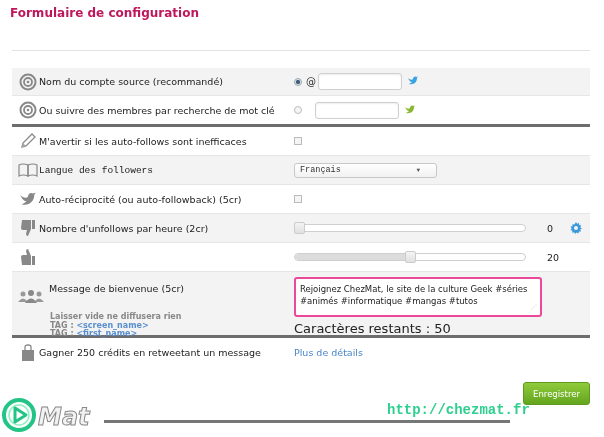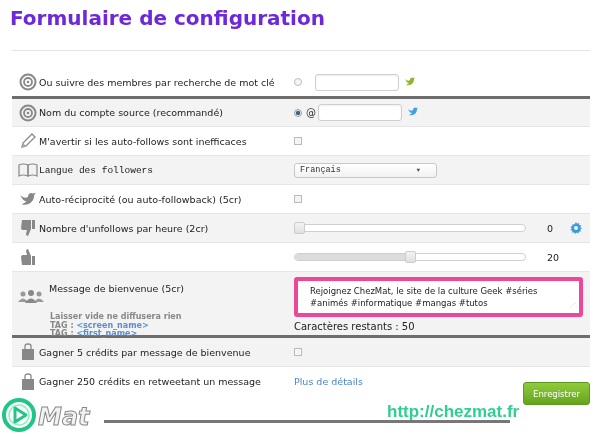--- a/index.html
+++ b/index.html
@@ -1,19 +1,19 @@
 <!DOCTYPE html>
 <html><head>
 <meta charset="utf-8">
 <style>
   * { box-sizing: border-box; margin: 0; padding: 0; }
   html, body { width: 604px; height: 437px; overflow: hidden; background: #ffffff; }
   body { font-family: "DejaVu Sans", "Liberation Sans", sans-serif; font-size: 10px; color: #222; position: relative; }
 
-  .title { position: absolute; left: 10px; top: 6px; font-size: 20px; font-weight: bold; color: #6d28d9; }
+  .title { position: absolute; left: 10px; top: 6px; font-size: 12px; font-weight: bold; color: #be185d; }
   .title-rule { position: absolute; left: 12px; top: 50px; width: 578px; height: 1px; background: #e3e3e3; }
 
   .form { position: absolute; left: 12px; top: 68px; width: 578px; }
   .row { position: relative; width: 578px; display: flex; align-items: center; border-bottom: 1px solid #e6e6e6; }
   .row.alt { background: #f3f3f3; }
   .row.heavy { border-bottom: 3px solid #6d6d6d; }
   .row .icon { position: absolute; left: 6px; width: 20px; height: 20px; display: flex; align-items: center; justify-content: center; }
   .row .label { position: absolute; left: 27px; font-size: 9.5px; color: #222; white-space: nowrap; }
   .row .ctrl { position: absolute; left: 282px; display: flex; align-items: center; }
 
@@ -22,77 +22,77 @@
   .at { font-size: 10px; color: #333; margin-left: 4px; }
   .text-input { width: 84px; height: 17px; border: 1px solid #cfcfcf; border-radius: 3px; background: #fff; margin-left: 2px; box-shadow: inset 0 1px 2px #eee; }
   .checkbox { width: 8px; height: 8px; border: 1px solid #bbb; background: #f4f4f4; display: inline-block; }
   .select { width: 143px; height: 15px; border: 1px solid #c8c8c8; border-radius: 3px; background: linear-gradient(#fff, #f1f1f1); font-size: 8.5px; color: #333; padding-left: 5px; display: flex; align-items: center; justify-content: space-between; padding-right: 16px; }
   .select .caret { font-size: 6px; color: #555; }
   .slider { position: relative; width: 232px; height: 8px; border: 1px solid #cfcfcf; border-radius: 4px; background: #fff; }
   .slider .fill { position: absolute; left: 0; top: 0; height: 100%; background: #dcdcdc; border-radius: 4px 0 0 4px; }
   .slider .handle { position: absolute; top: -3px; width: 11px; height: 12px; border: 1px solid #ccc; border-radius: 2px; background: linear-gradient(#f4f4f4, #e0e0e0); }
   .slider-val { position: absolute; font-size: 9.5px; color: #222; }
 
-  .textarea { width: 289px; height: 40px; border: 4px solid #ec4899; border-radius: 3px; background: #fff; font-size: 8.5px; color: #222; padding: 4px 12px; line-height: 12px; position: relative; }
+  .textarea { width: 248px; height: 40px; border: 2px solid #ec4899; border-radius: 3px; background: #fff; font-size: 8.5px; color: #222; padding: 4px 4px; line-height: 12px; position: relative; }
   .textarea .grip { position: absolute; right: 3px; bottom: 2px; font-size: 6px; color: #aaa; }
-  .remaining { font-size: 10px; color: #222; margin-top: 4px; }
+  .remaining { font-size: 13px; color: #222; margin-top: 4px; }
   .hint { position: absolute; left: 38px; font-size: 8px; color: #888; line-height: 8.5px; }
   .hint .tag { color: #5a8fd0; }
   .link { color: #4a86c8; font-size: 9.5px; }
 
   .footer-logo { position: absolute; left: 0; top: 395px; width: 104px; height: 40px; }
   .footer-rule1 { position: absolute; left: 104px; top: 420px; width: 126px; height: 3px; background: #777; }
   .footer-rule2 { position: absolute; left: 230px; top: 420px; width: 280px; height: 3px; background: #777; }
-  .footer-url { position: absolute; left: 387px; top: 402px; font-family: Liberation Sans, sans-serif; font-weight: bold; font-size: 17px; color: #2fcf8f; }
+  .footer-url { position: absolute; left: 387px; top: 402px; font-family: Liberation Mono, monospace; font-weight: bold; font-size: 14px; color: #2fcf8f; }
   .save-btn { position: absolute; left: 523px; top: 382px; width: 67px; height: 23px; border-radius: 3px; background: linear-gradient(#8fca3a, #64a51f); border: 1px solid #5d9a1e; color: #fff; font-size: 8.5px; display: flex; align-items: center; justify-content: center; }
 </style>
 </head>
 <body>
 
 <div class="title">Formulaire de configuration</div>
 <div class="title-rule"></div>
 
 <div class="form">
-
-  <div class="row heavy" style="height:31px;">
-    <span class="icon">
-      <svg width="18" height="18" viewBox="0 0 18 18">
-          <circle cx="9" cy="9" r="7.5" fill="none" stroke="#888" stroke-width="2"></circle>
-          <circle cx="9" cy="9" r="4" fill="none" stroke="#888" stroke-width="1.8"></circle>
-          <circle cx="9" cy="9" r="1.3" fill="#888"></circle>
-        </svg>
-    </span>
-    <span class="label">Ou suivre des membres par recherche de mot clé</span>
-    <span class="ctrl" style="left:282px;">
-      <span class="radio"></span>
-      <input class="text-input" style="margin-left: 13px;" value="">
-      <span style="margin-left:6px;">
-        <svg width="10" height="9" viewBox="0 0 10 9">
-            <path d="M0 2 C2 4 4 4 5 3 C5 1 7 0 8 1 L10 0.5 L9 2 C9 6 6 9 1 8 C3 7 4 6 4 6 C2 6 1 4 0 2 Z" fill="#8ab631"></path>
-          </svg>
-      </span>
-    </span>
-  </div>
 
   <div class="row alt" style="height:28px;">
     <span class="icon">
       <svg width="18" height="18" viewBox="0 0 18 18">
           <circle cx="9" cy="9" r="7.5" fill="none" stroke="#888" stroke-width="2"></circle>
           <circle cx="9" cy="9" r="4" fill="none" stroke="#888" stroke-width="1.8"></circle>
           <circle cx="9" cy="9" r="1.3" fill="#888"></circle>
         </svg>
     </span>
     <span class="label">Nom du compte source (recommandé)</span>
     <span class="ctrl" style="left:282px;">
       <span class="radio on"></span>
       <span class="at">@</span>
       <input class="text-input" value="" style="">
       <span style="margin-left:6px;">
         <svg width="10" height="9" viewBox="0 0 10 9">
             <path d="M0 2 C2 4 4 4 5 3 C5 1 7 0 8 1 L10 0.5 L9 2 C9 6 6 9 1 8 C3 7 4 6 4 6 C2 6 1 4 0 2 Z" fill="#3aa3e3"></path>
+          </svg>
+      </span>
+    </span>
+  </div>
+
+  <div class="row heavy" style="height:31px;">
+    <span class="icon">
+      <svg width="18" height="18" viewBox="0 0 18 18">
+          <circle cx="9" cy="9" r="7.5" fill="none" stroke="#888" stroke-width="2"></circle>
+          <circle cx="9" cy="9" r="4" fill="none" stroke="#888" stroke-width="1.8"></circle>
+          <circle cx="9" cy="9" r="1.3" fill="#888"></circle>
+        </svg>
+    </span>
+    <span class="label">Ou suivre des membres par recherche de mot clé</span>
+    <span class="ctrl" style="left:282px;">
+      <span class="radio"></span>
+      <input class="text-input" style="margin-left: 13px;" value="">
+      <span style="margin-left:6px;">
+        <svg width="10" height="9" viewBox="0 0 10 9">
+            <path d="M0 2 C2 4 4 4 5 3 C5 1 7 0 8 1 L10 0.5 L9 2 C9 6 6 9 1 8 C3 7 4 6 4 6 C2 6 1 4 0 2 Z" fill="#8ab631"></path>
           </svg>
       </span>
     </span>
   </div>
 
   <div class="row" style="height:29px;">
     <span class="icon">
       <svg width="18" height="18" viewBox="0 0 18 18">
           <path d="M3 15 L4 11 L13 2 L16 5 L7 14 Z" fill="none" stroke="#888" stroke-width="1.3"></path>
           <path d="M3 15 L4 11 L7 14 Z" fill="#aaa"></path>
@@ -190,32 +190,20 @@
     </div>
     <div style="position:absolute;left:282px;top:5px;">
       <div class="textarea">
         <span>Rejoignez ChezMat, le site de la culture Geek #séries #animés #informatique #mangas #tutos</span>
         <span class="grip">⋰</span>
       </div>
       <div class="remaining">Caractères restants : 50</div>
     </div>
   </div>
 
-  <div class="row alt" style="height:29px;">
-    <span class="icon">
-      <svg width="14" height="18" viewBox="0 0 14 18">
-          <path d="M4 6 L4 3 Q4 1 7 1 Q10 1 10 3 L10 6" fill="none" stroke="#888" stroke-width="1.3"></path>
-          <rect x="1" y="6" width="12" height="11" fill="#888"></rect>
-        </svg>
-    </span>
-    <span class="label">Gagner 5 crédits par message de bienvenue</span>
-    <span class="ctrl">
-        <span class="checkbox"></span>
-      </span>
-  </div>
 
   <div class="row" style="height:29px;border-bottom:none;">
     <span class="icon">
       <svg width="14" height="18" viewBox="0 0 14 18">
           <path d="M4 6 L4 3 Q4 1 7 1 Q10 1 10 3 L10 6" fill="none" stroke="#888" stroke-width="1.3"></path>
           <rect x="1" y="6" width="12" height="11" fill="#888"></rect>
         </svg>
     </span>
     <span class="label">Gagner 250 crédits en retweetant un message</span>
     <span class="ctrl">

